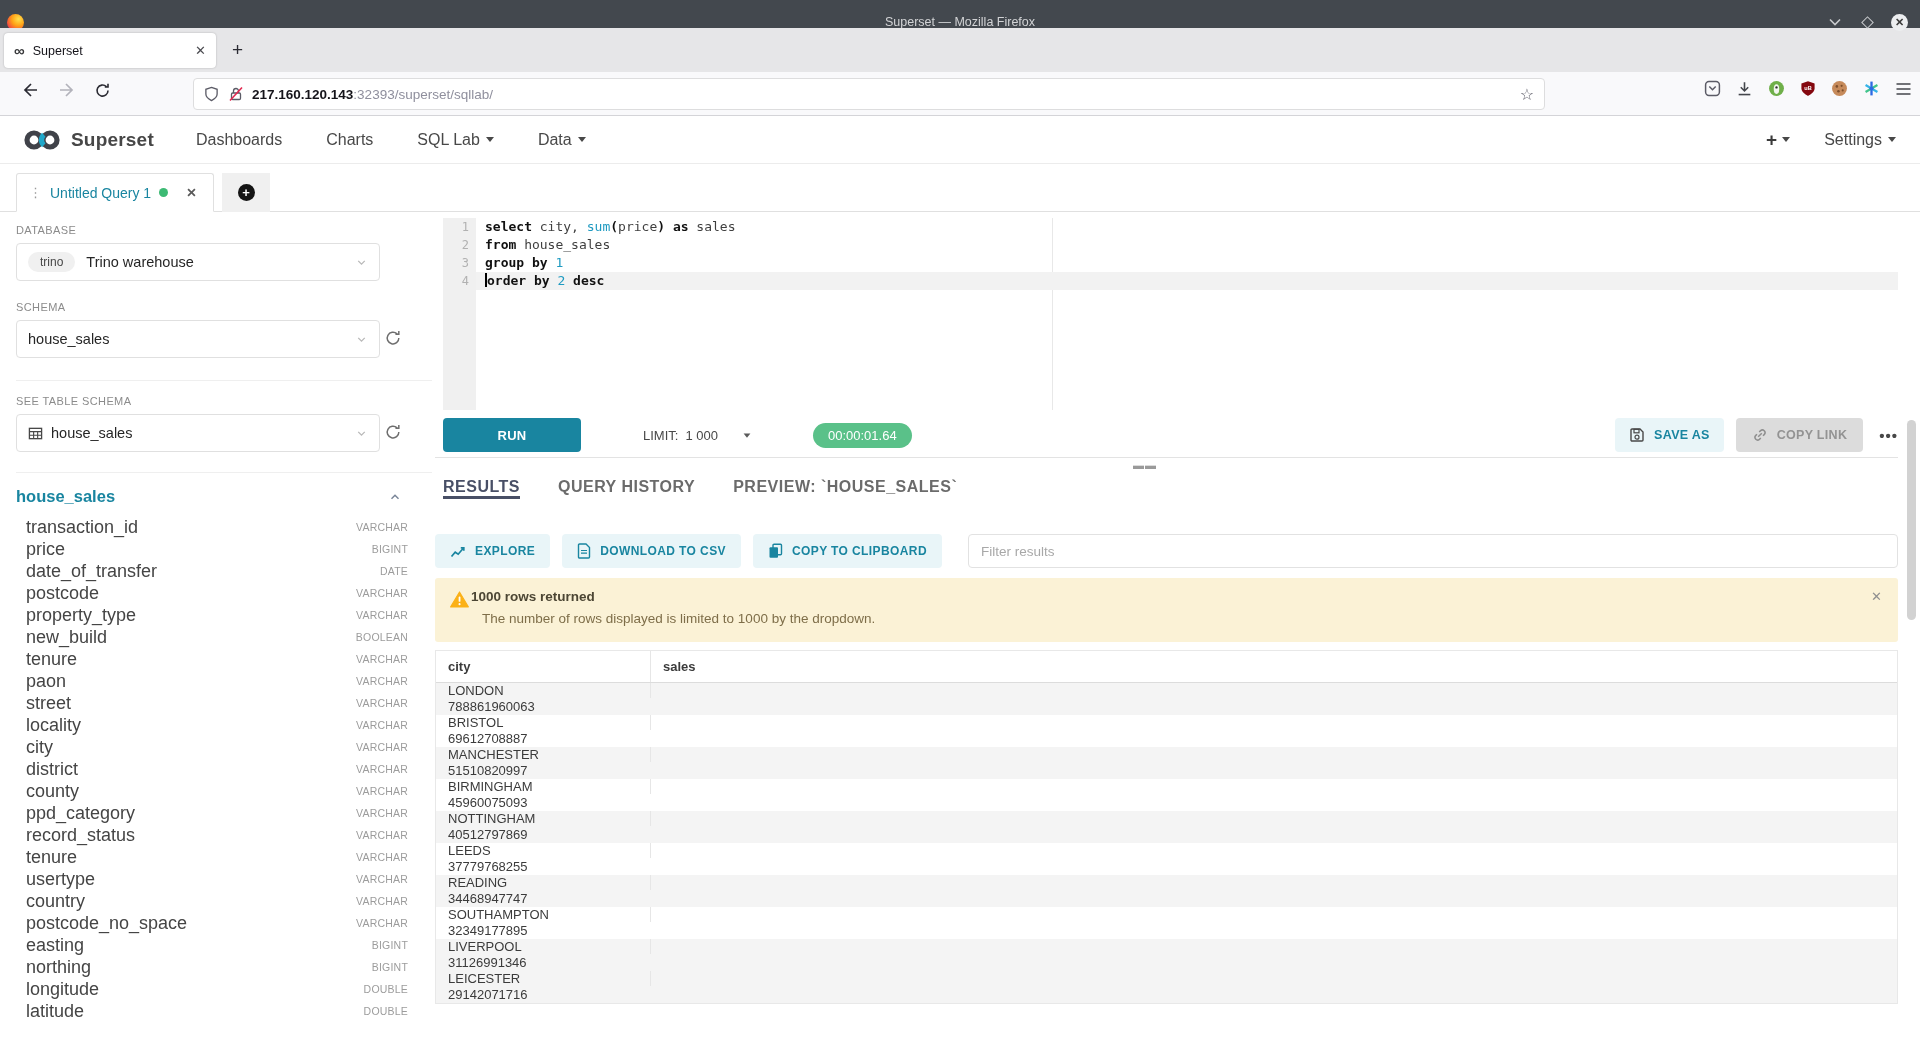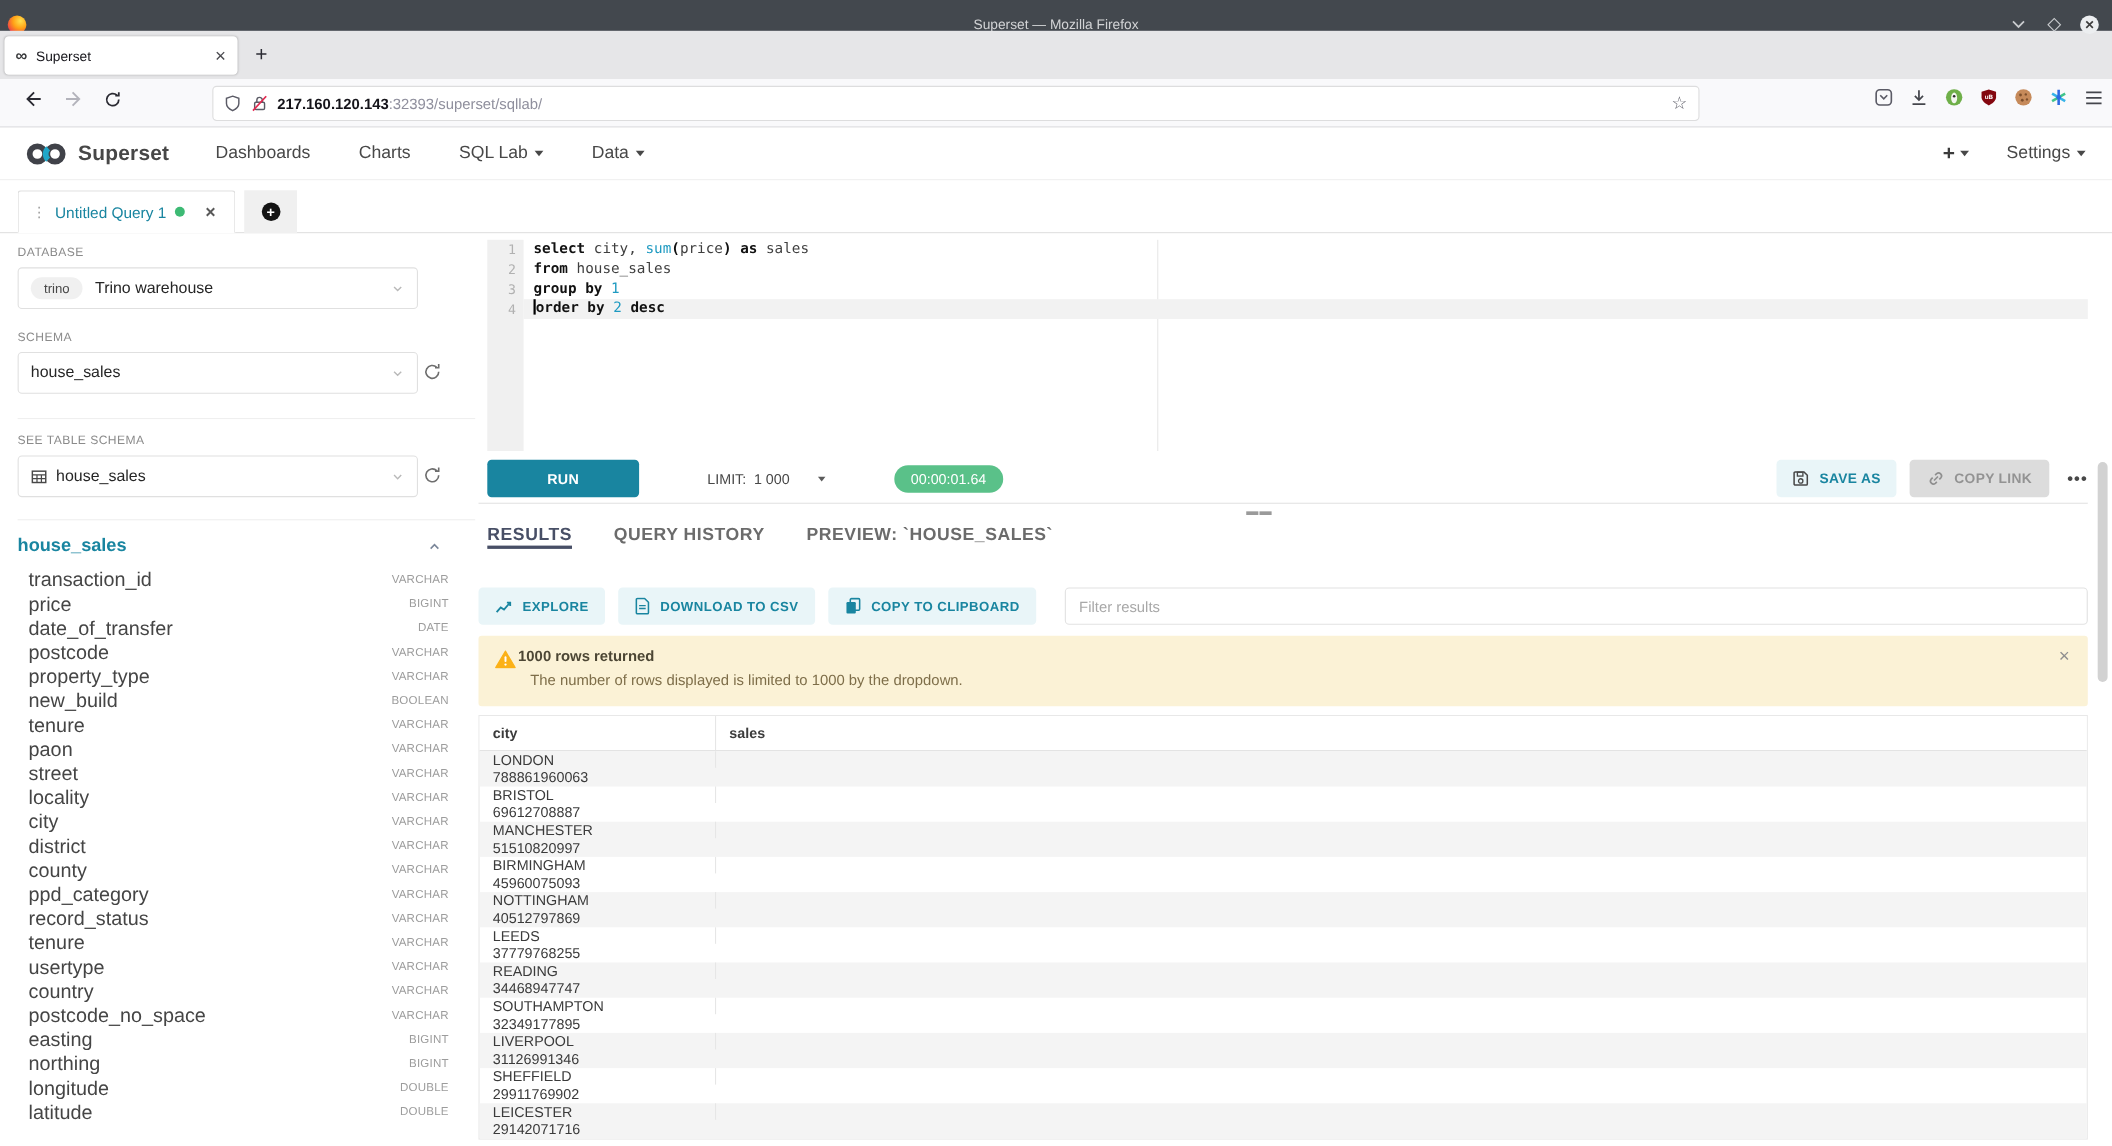--- a/index.html
+++ b/index.html
@@ -618,24 +618,20 @@
      <div class="c col-sales">34468947747</div>
    </div>
       <div class="r-row">
      <div class="c col-city">SOUTHAMPTON</div>
      <div class="c col-sales">32349177895</div>
    </div>
       <div class="r-row odd">
      <div class="c col-city">LIVERPOOL</div>
      <div class="c col-sales">31126991346</div>
    </div>
-      <div class="r-row">
-     <div class="c col-city">SHEFFIELD</div>
-     <div class="c col-sales">29911769902</div>
-   </div>
       <div class="r-row odd">
      <div class="c col-city">LEICESTER</div>
      <div class="c col-sales">29142071716</div>
    </div>
     </div>
 </div>
 
 <div class="scrollbar-thumb"></div>
 
 </body></html>

